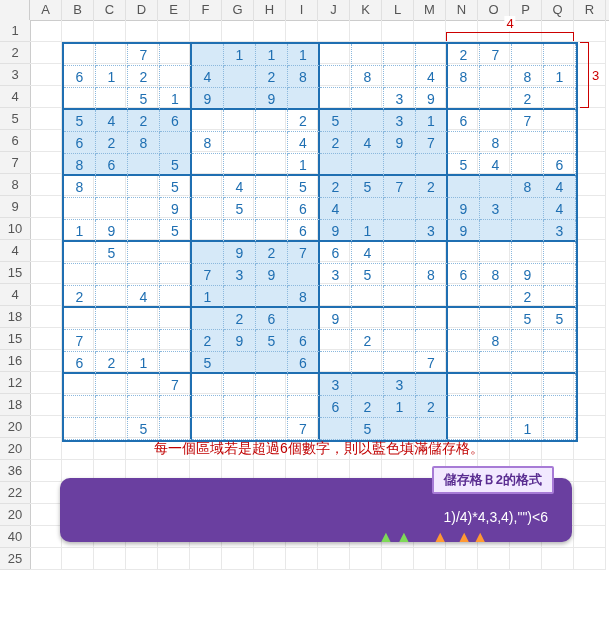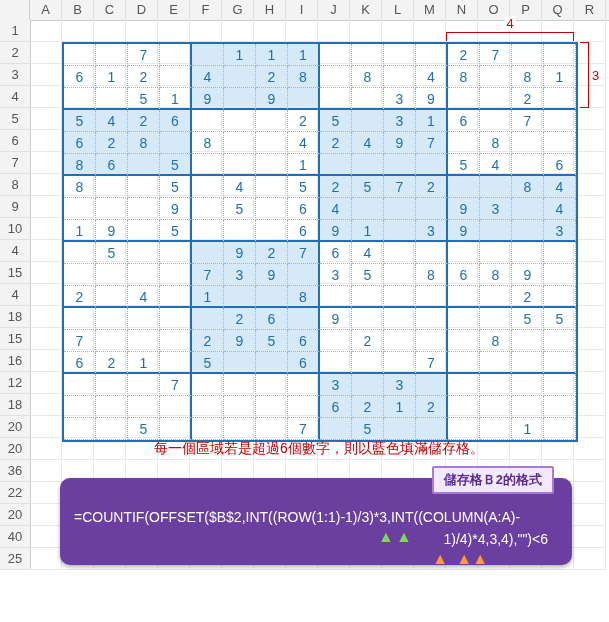--- a/index.html
+++ b/index.html
@@ -929,21 +929,20 @@
         <div class="scell">1</div>
         <div class="scell"></div>
       </div>
     </div>
 
   <div class="caption" style="top:440px;">每一個區域若是超過6個數字，則以藍色填滿儲存格。</div>
 
   <div class="formula-box" style="top:478px;">
     <div class="badge">儲存格Ｂ2的格式</div>
     <div class="formula-line">
-      <span>=COUNTIF(OFFSET($B$2,INT((ROW(1:1)-1)/3)*3,INT((COLUMN(A:A)-</span>
       <span class="arrg arrow-up g" style="left:304px; top:18px;">▲</span>
       <span class="arrg arrow-up g" style="left:322px; top:18px;">▲</span>
     </div>
     <div class="formula-line formula-line2">
       <span>1)/4)*4,3,4),"")&lt;6</span>
       <span class="arrg arrow-up o" style="right:110px; top:18px;">▲</span>
       <span class="arrg arrow-up o" style="right:86px; top:18px;">▲</span>
       <span class="arrg arrow-up o" style="right:70px; top:18px;">▲</span>
     </div>
   </div>

